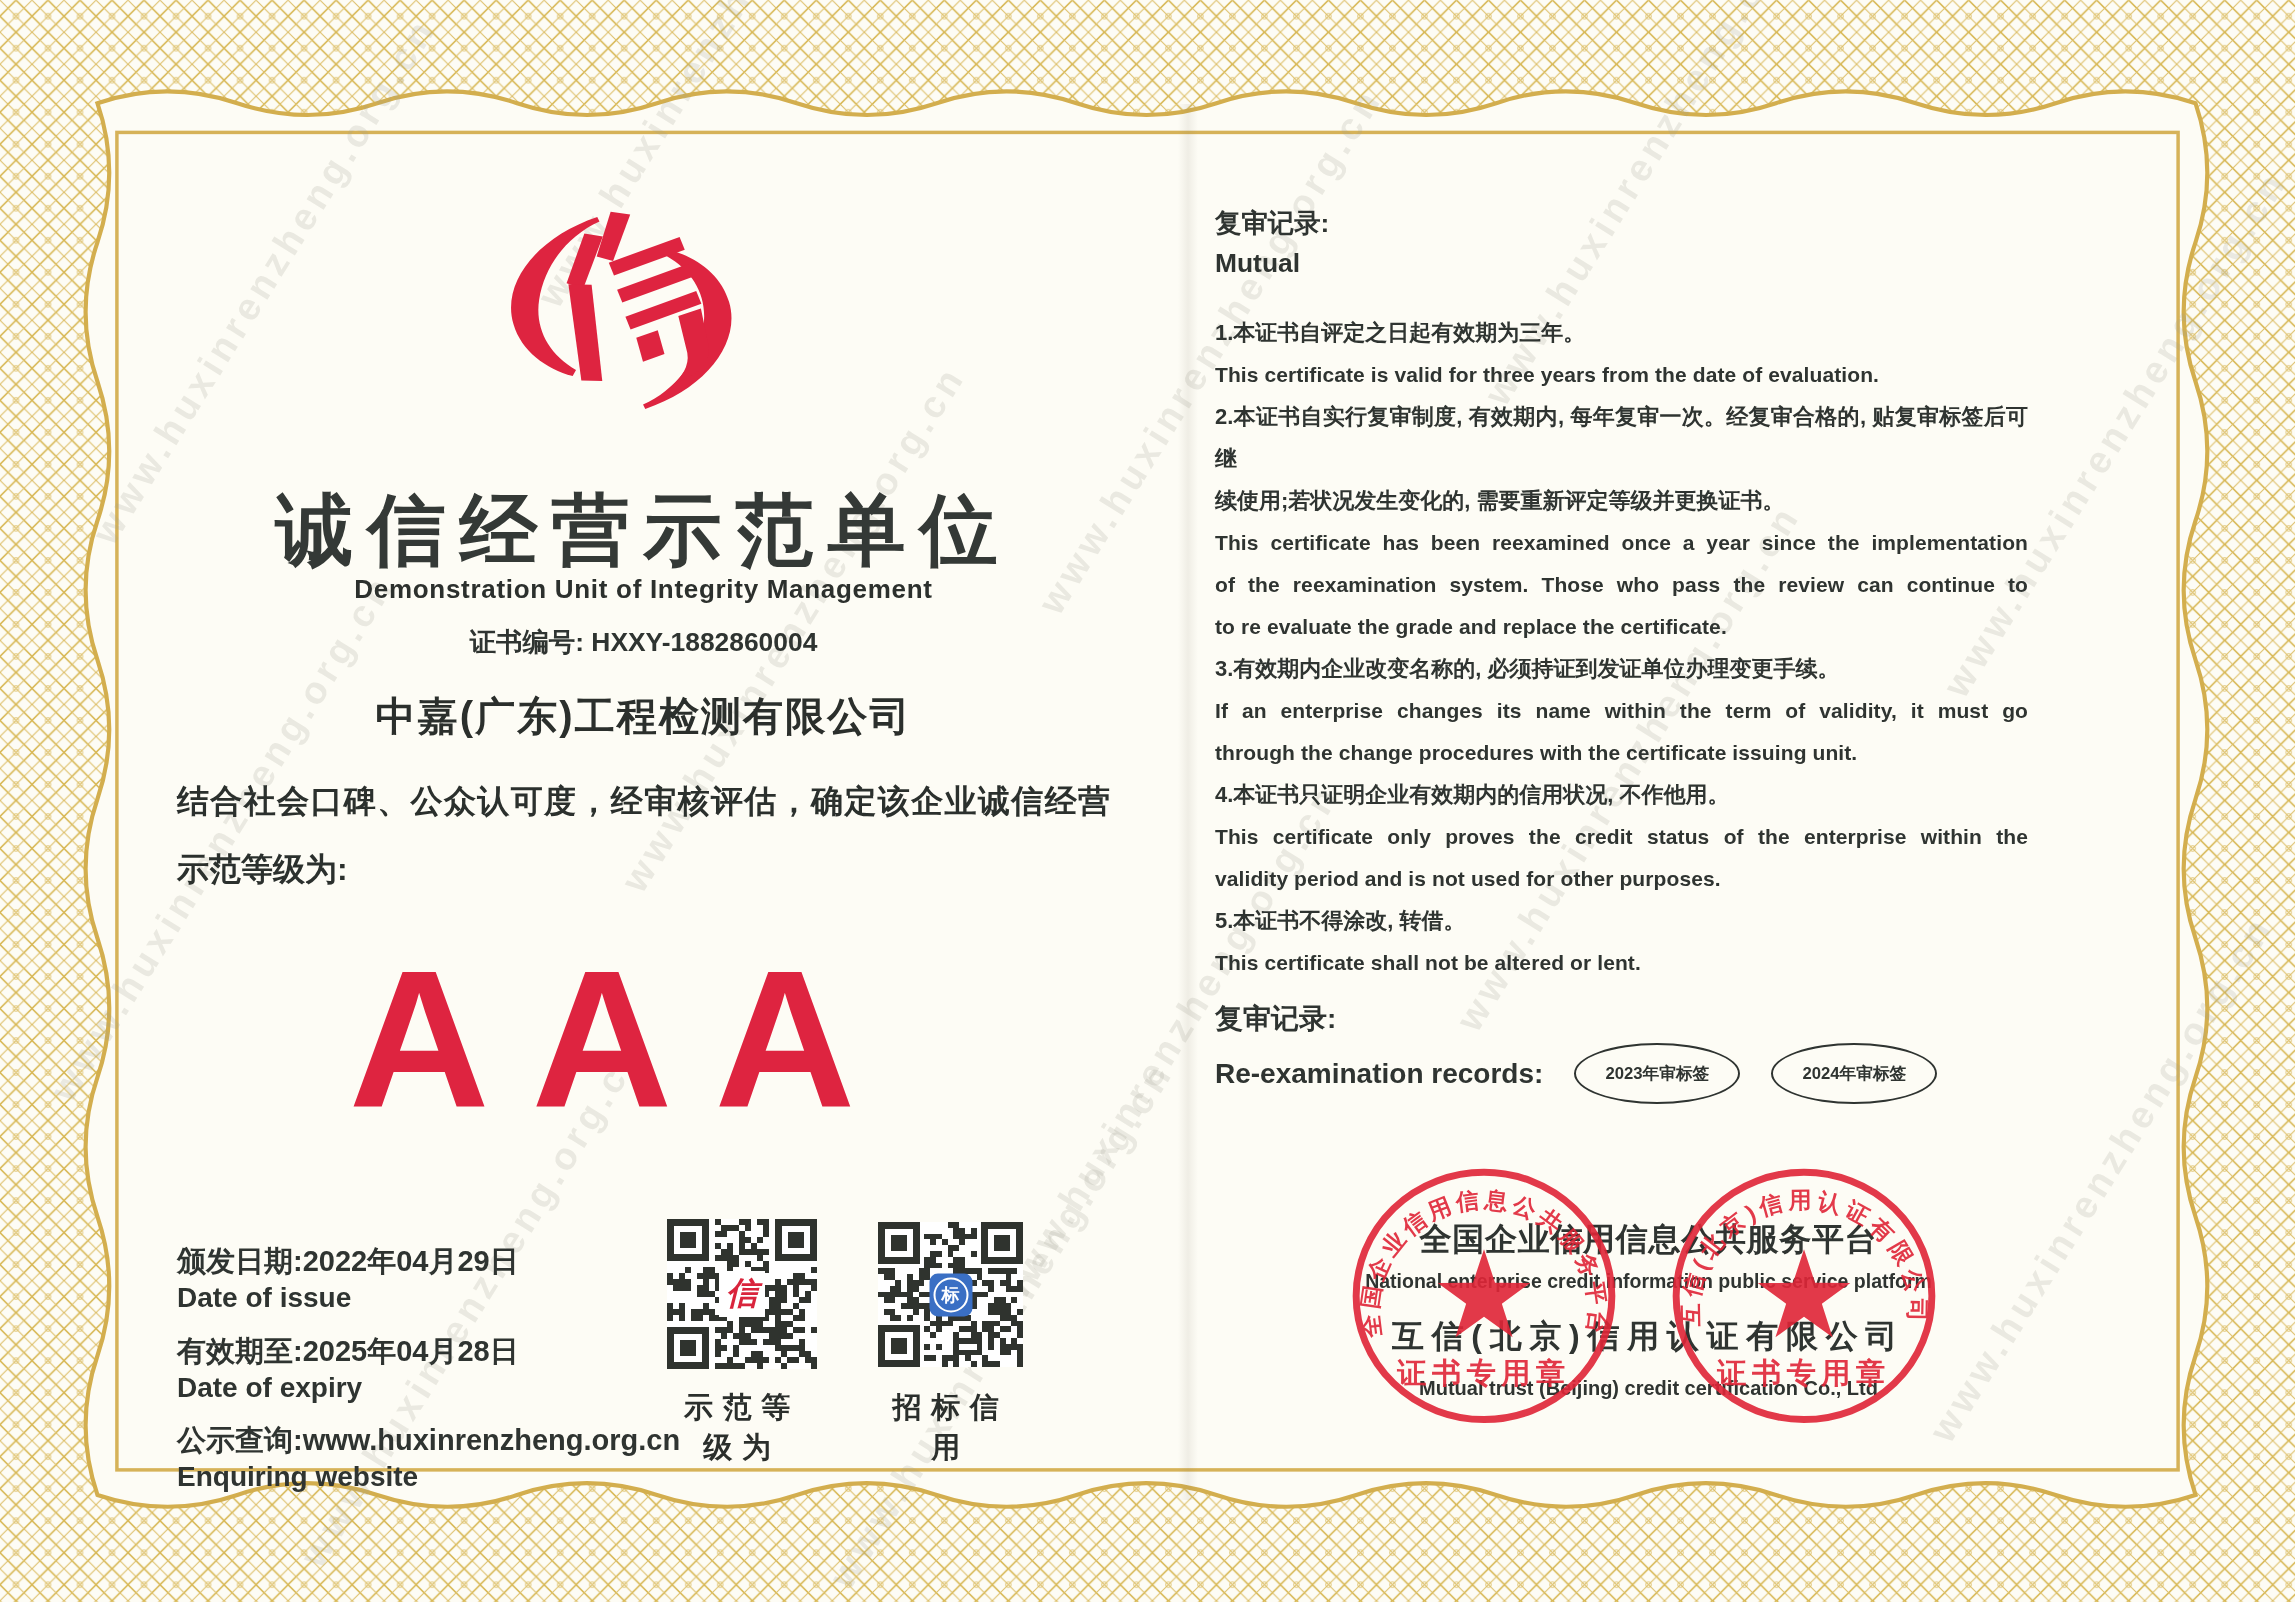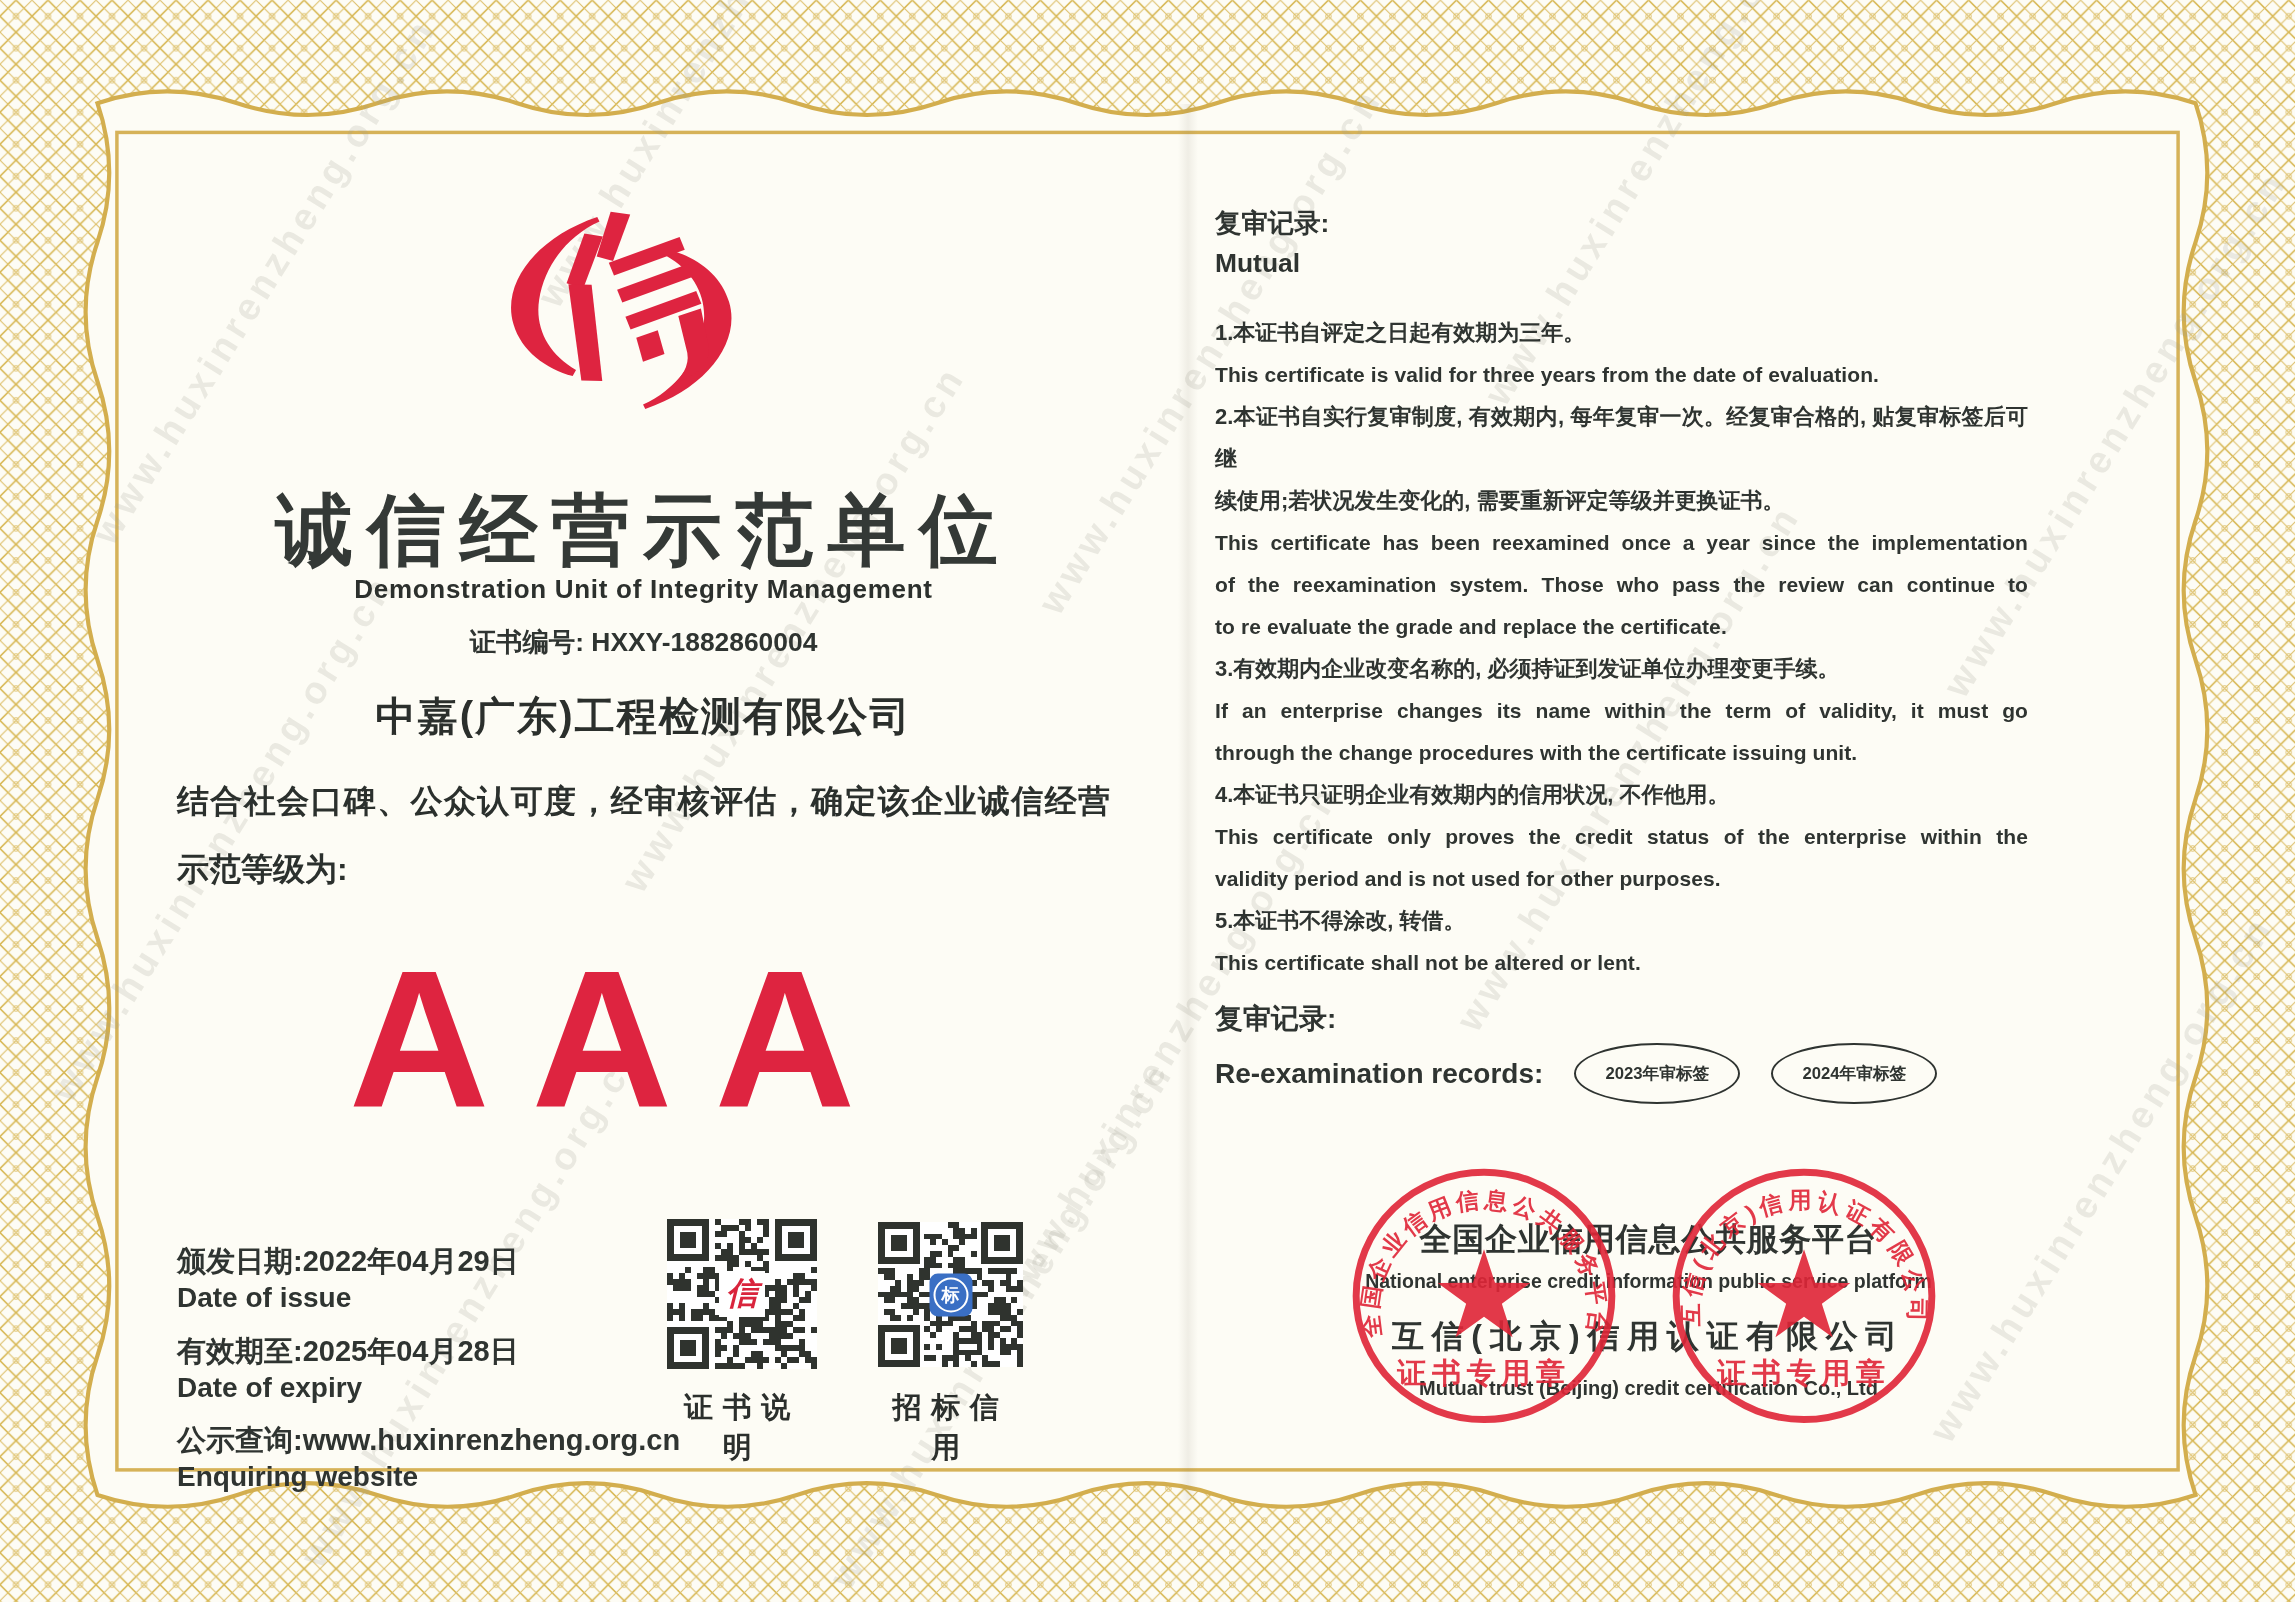--- a/index.html
+++ b/index.html
@@ -536,21 +536,21 @@
         <i style="left: 80%; top: 96%; width: 4%; height: 4%;"></i>
         <i style="left: 96%; top: 96%; width: 4%; height: 4%;"></i>
       </div>
     <div class="f tl"></div>
     <div class="f tr"></div>
     <div class="f bl"></div>
     <div class="cicon blue">
         <span>标</span>
       </div>
   </div>
-  <div class="abs center qr-label" style="left:667px;top:1388px;width:150px">证书说明</div>
+  <div class="abs center qr-label" style="left:667px;top:1388px;width:150px">示范等级为</div>
   <div class="abs center qr-label" style="left:878px;top:1388px;width:145px">招标信用</div>
 
   <div class="rcol">
     <div class="n-head">复审记录:</div>
     <div class="n-head">Mutual</div>
     <div class="n-gap"></div>
     <div>
         <div class="n-line zh">1.本证书自评定之日起有效期为三年。</div>
         <div class="n-line en">This certificate is valid for three years from the date of evaluation.</div>
         <div class="n-line zh just">2.本证书自实行复审制度, 有效期内, 每年复审一次。经复审合格的, 贴复审标签后可继</div>

